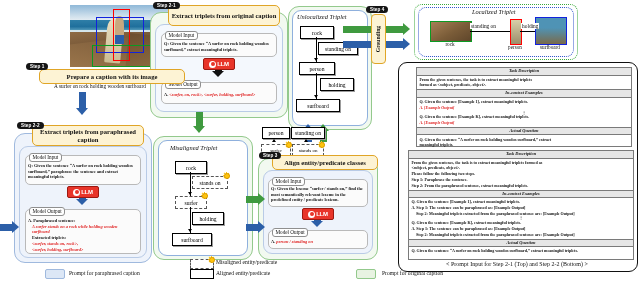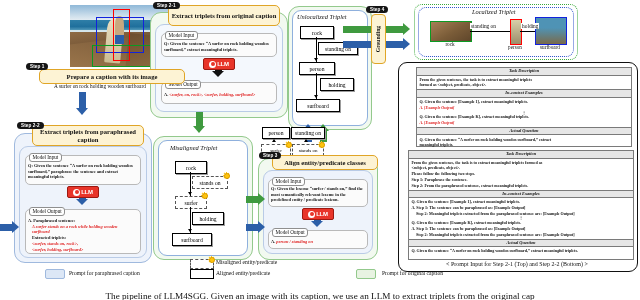--- a/index.html
+++ b/index.html
@@ -419,15 +419,14 @@
       <div class="c"></div>
   </div>
   <div class="lg-label" style="left:216px;top:259px;">Misaligned entity/predicate</div>
 
   <div class="node" style="left:190px;top:269px;width:22px;height:8px;box-shadow:none;"></div>
   <div class="lg-label" style="left:216px;top:270px;">Aligned entity/predicate</div>
 
   <div class="lg-swatch" style="left:356px;top:269px;background:#e8f3e2;border:1px solid #93c98c;"></div>
   <div class="lg-label" style="left:382px;top:270px;">Prompt for original caption</div>
 
-  <div class="caption-bottom">The pipeline of LLM4SGG. Given an image with its caption, we use an LLM to extract triplets from the original cap</div>
 
 </div>
 
 </body></html>

